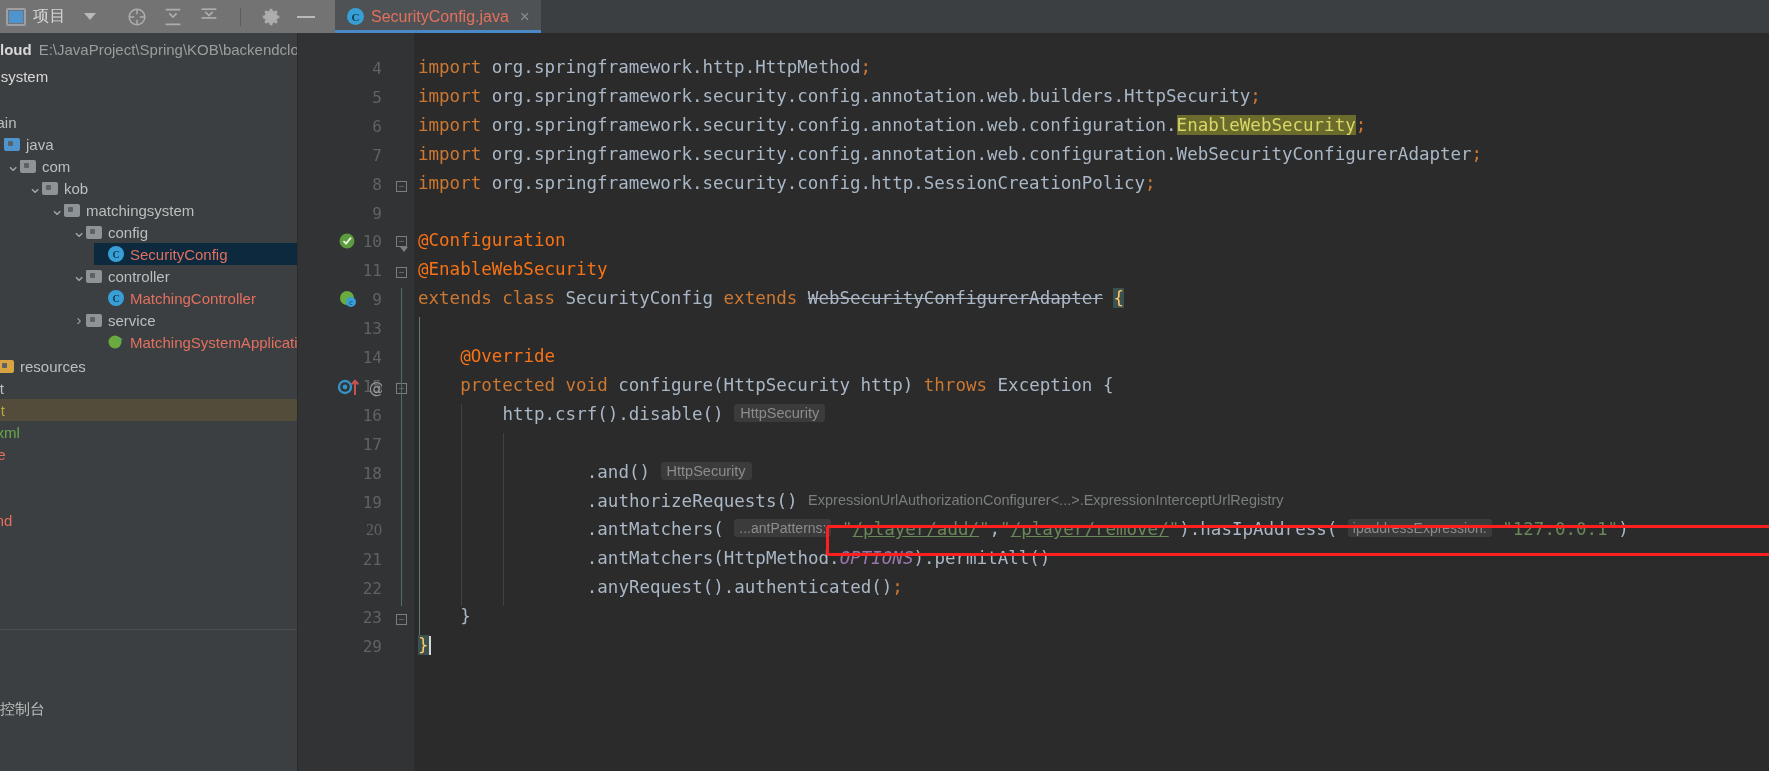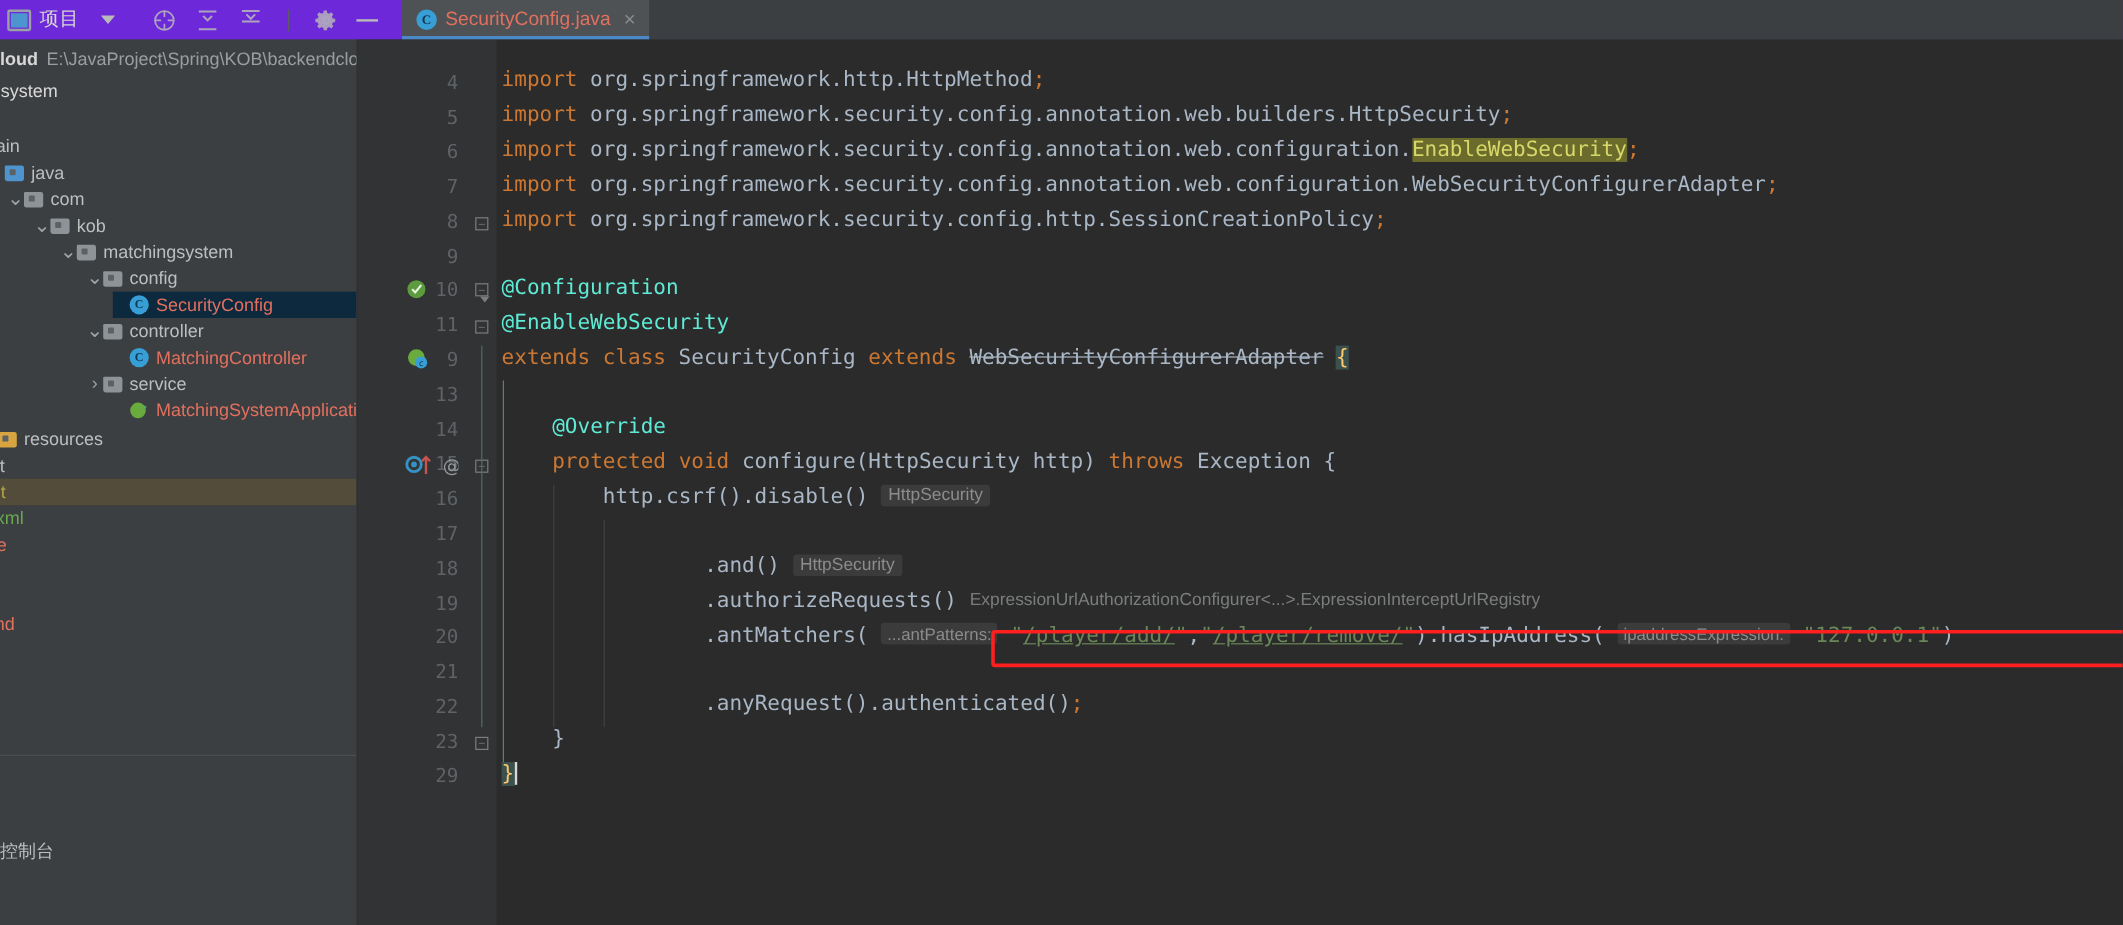--- a/index.html
+++ b/index.html
@@ -6,21 +6,21 @@
   html,body { width:1769px; height:771px; overflow:hidden; }
   body {
     background:#3c3f41;
     font-family:"Liberation Sans", sans-serif;
     color:#bbbbbb;
     font-size:15px;
   }
   .app { position:relative; width:1769px; height:771px; display:flex; flex-direction:column; }
 
   
-  .topbar { height:33px; display:flex; align-items:stretch; background:#6d28d9; flex:0 0 33px; }
+  .topbar { height:33px; display:flex; align-items:stretch; background:#737373; flex:0 0 33px; }
   .tb-left { width:335px; display:flex; align-items:center; padding-left:6px; gap:0px; position:relative;}
   .proj-icon { width:20px; height:18px; margin-right:7px; position:relative; }
   .proj-icon .o { position:absolute; inset:0; border:2px solid #9aa0a6; border-radius:2px; }
   .proj-icon .i { position:absolute; left:3px; top:3px; right:3px; bottom:3px; background:#4e94ce; }
   .proj-label { font-size:16px; color:#d6d6d6; letter-spacing:.5px; }
   .caret-dn { margin-left:18px; width:0;height:0;border-left:6px solid transparent;border-right:6px solid transparent;border-top:7px solid #b9b9b9; }
   .tb-icons { display:flex; align-items:center; gap:14px; margin-left:30px; }
   .ic { width:22px; height:22px; opacity:.85; display:block; }
   .tb-sep { width:1px; height:18px; background:#5a5d5f; margin:0 6px; }
   .minus { width:18px;height:2px;background:#b9b9b9; }
@@ -80,21 +80,21 @@
 
   .ln {
     position:absolute; right:8px; font-family:"DejaVu Sans Mono", monospace;
     font-size:16px; color:#606366; text-align:right;
   }
   .gic { position:absolute; left:40px; }
   .cl { position:absolute; white-space:pre; font-family:"DejaVu Sans Mono", monospace; font-size:17.5px; }
 
   .kw  { color:#cc7832; }
   .pln { color:#a9b7c6; }
-  .ann { color:#5eead4; }
+  .ann { color:#f97316; }
   .str { color:#6a8759; }
   .stat{ color:#9876aa; font-style:italic; }
   .semi{ color:#cc7832; }
   .dep { text-decoration:line-through; color:#a9b7c6; }
 
   .hint {
     display:inline-block; background:#3b3b3b; color:#8c8c8c;
     font-family:"Liberation Sans", sans-serif; font-size:14.5px;
     padding:1px 6px; border-radius:3px; vertical-align:2px;
   }
@@ -314,21 +314,21 @@
           <div class="ln" style="top: 199.4px;">10</div>
           <div class="ln" style="top: 228.3px; text-align: center;">11</div>
           <div class="ln" style="top: 257.2px;">9</div>
           <div class="ln" style="top: 286.1px;">13</div>
           <div class="ln" style="top: 315px;">14</div>
           <div class="ln" style="top: 343.9px;">15</div>
           <div class="ln" style="top: 372.8px;">16</div>
           <div class="ln" style="top: 401.7px;">17</div>
           <div class="ln" style="top: 430.6px;">18</div>
           <div class="ln" style="top: 459.5px;">19</div>
-          <div class="ln" style="top: 488.4px;">20</div>
+          <div class="ln" style="top: 488.4px; font-family: Liberation Serif, serif;">20</div>
           <div class="ln" style="top: 517.3px;">21</div>
           <div class="ln" style="top: 546.2px;">22</div>
           <div class="ln" style="top: 575.1px;">23</div>
           <div class="ln" style="top: 604px;">29</div>
           <div class="gic" style="left: 40px; top: 198.4px;"><svg width="20" height="20" viewBox="0 0 20 20">
               <circle cx="9" cy="10" r="7.5" fill="#5c9c3e"></circle>
               <path d="M5.5 10l2.5 2.6 5-6" stroke="#e8f5e0" stroke-width="1.8" fill="none"></path>
             </svg></div>
           <div class="gic" style="left: 40px; top: 256.2px;"><svg width="20" height="20" viewBox="0 0 20 20">
               <circle cx="9" cy="9" r="7" fill="#6aab3e"></circle>
@@ -359,20 +359,21 @@
           <div class="cl" style="left: 4px; top: 139.6px;"><span class="kw">import </span><span class="pln">org.springframework.security.config.http.SessionCreationPolicy</span><span class="semi">;</span></div>
           <div class="cl" style="left: 4px; top: 197.4px;"><span class="ann">@Configuration</span></div>
           <div class="cl" style="left: 4px; top: 226.3px;"><span class="ann">@EnableWebSecurity</span></div>
           <div class="cl" style="left: 4px; top: 255.2px;"><span class="kw">extends </span><span class="kw">class </span><span class="pln">SecurityConfig</span><span class="kw"> extends </span><span class="dep">WebSecurityConfigurerAdapter</span> <span class="pln" style="background:#3b514d;color:#ffc66d">{</span></div>
           <div class="cl" style="left: 4px; top: 313px;"><span style="display:inline-block;width:42.2px"></span><span class="ann">@Override</span></div>
           <div class="cl" style="left: 4px; top: 341.9px;"><span style="display:inline-block;width:42.2px"></span><span class="kw">protected </span><span class="kw">void </span><span class="pln">configure</span><span class="pln">(</span><span class="pln">HttpSecurity http)</span><span class="kw"> throws </span><span class="pln">Exception {</span></div>
           <div class="cl" style="left: 4px; top: 370.8px;"><span style="display:inline-block;width:84.4px"></span><span class="pln">http.csrf().disable()</span> <span class="hint">HttpSecurity</span></div>
           <div class="cl" style="left: 4px; top: 428.6px;"><span style="display:inline-block;width:168.8px"></span><span class="pln">.and()</span> <span class="hint">HttpSecurity</span></div>
           <div class="cl" style="left: 4px; top: 457.5px;"><span style="display:inline-block;width:168.8px"></span><span class="pln">.authorizeRequests()</span> <span class="hint2">ExpressionUrlAuthorizationConfigurer&lt;...&gt;.ExpressionInterceptUrlRegistry</span></div>
           <div class="cl" style="left: 4px; top: 486.4px;"><span style="display:inline-block;width:168.8px"></span><span class="pln">.antMatchers(</span> <span class="param">...antPatterns:</span> <span class="str">"</span><span class="urlstr">/player/add/</span><span class="str">"</span><span class="pln">,</span><span class="str">"</span><span class="urlstr">/player/remove/</span><span class="str">"</span><span class="pln">).hasIpAddress(</span> <span class="param">ipaddressExpression:</span> <span class="str">"127.0.0.1"</span><span class="pln">)</span></div>
+          <div class="cl" style="left: 4px; top: 515.3px;"><span style="display:inline-block;width:168.8px"></span><span class="pln">.antMatchers(HttpMethod.</span><span class="stat">OPTIONS</span><span class="pln">).permitAll()</span></div>
           <div class="cl" style="left: 4px; top: 544.2px;"><span style="display:inline-block;width:168.8px"></span><span class="pln">.anyRequest().authenticated()</span><span class="semi">;</span></div>
           <div class="cl" style="left: 4px; top: 573.1px;"><span style="display:inline-block;width:42.2px"></span><span class="pln">}</span></div>
           <div class="cl" style="left: 4px; top: 602px;"><span class="pln" style="background:#3b514d;color:#ffc66d">}</span><span class="caret"></span></div>
           <div class="indent-guide act" style="left: 5px; top: 284.1px; height: 317.9px;"></div>
           <div class="indent-guide" style="left: 47.2px; top: 370.8px; height: 202.3px;"></div>
           <div class="indent-guide" style="left: 89.4px; top: 399.7px; height: 173.4px;"></div>
         </div>
       <div class="redbox" style="left:528px; top:492px; width:1238px; height:31px;"></div>
     </div>
   </div>

